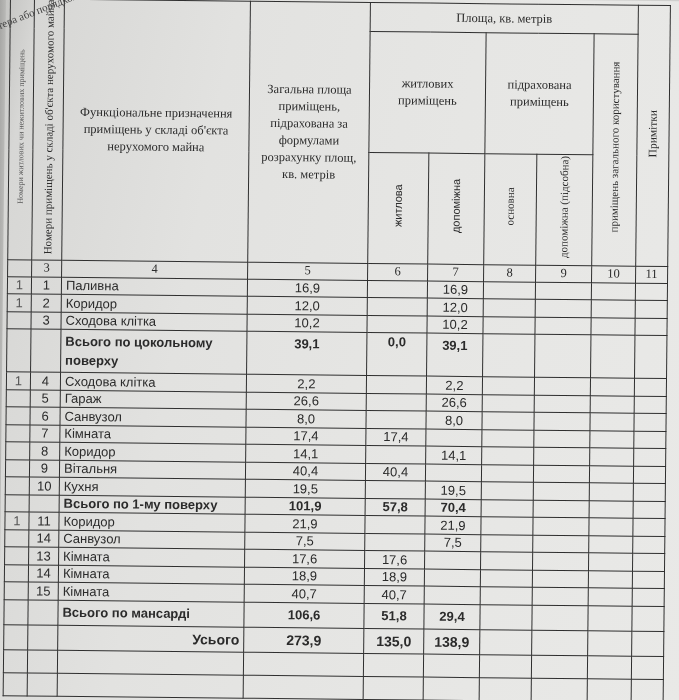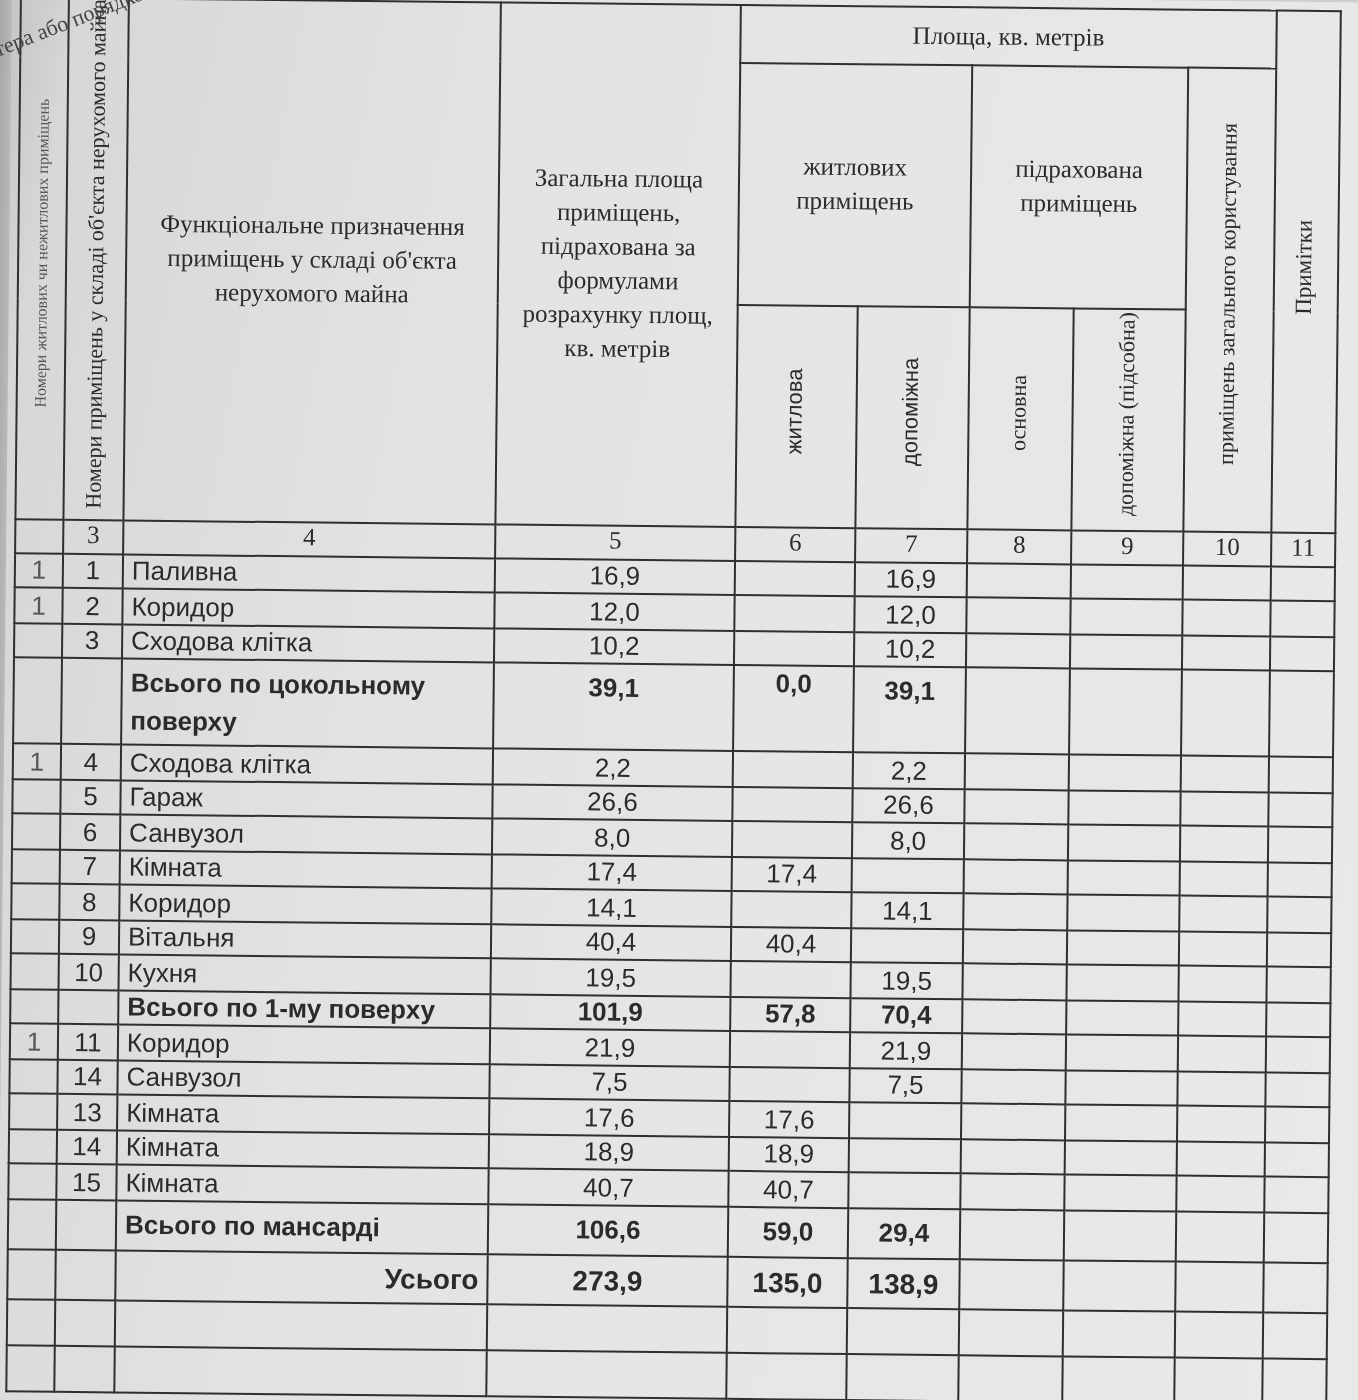--- a/index.html
+++ b/index.html
@@ -343,21 +343,21 @@
       <td></td>
           <td></td>
           <td></td>
           <td></td>
     </tr>
     <tr class="grand">
       <td></td>
           <td></td>
       <td class="c-name bold">Всього по мансарді</td>
       <td class="c-val bold">106,6</td>
-      <td class="c-val bold">59,0</td>
+      <td class="c-val bold">51,8</td>
       <td class="c-val bold">29,4</td>
       <td></td>
           <td></td>
           <td></td>
           <td></td>
     </tr>
     <tr class="grand">
       <td></td>
           <td></td>
       <td class="c-name bold right" style="font-size:14px;">Усього</td>

